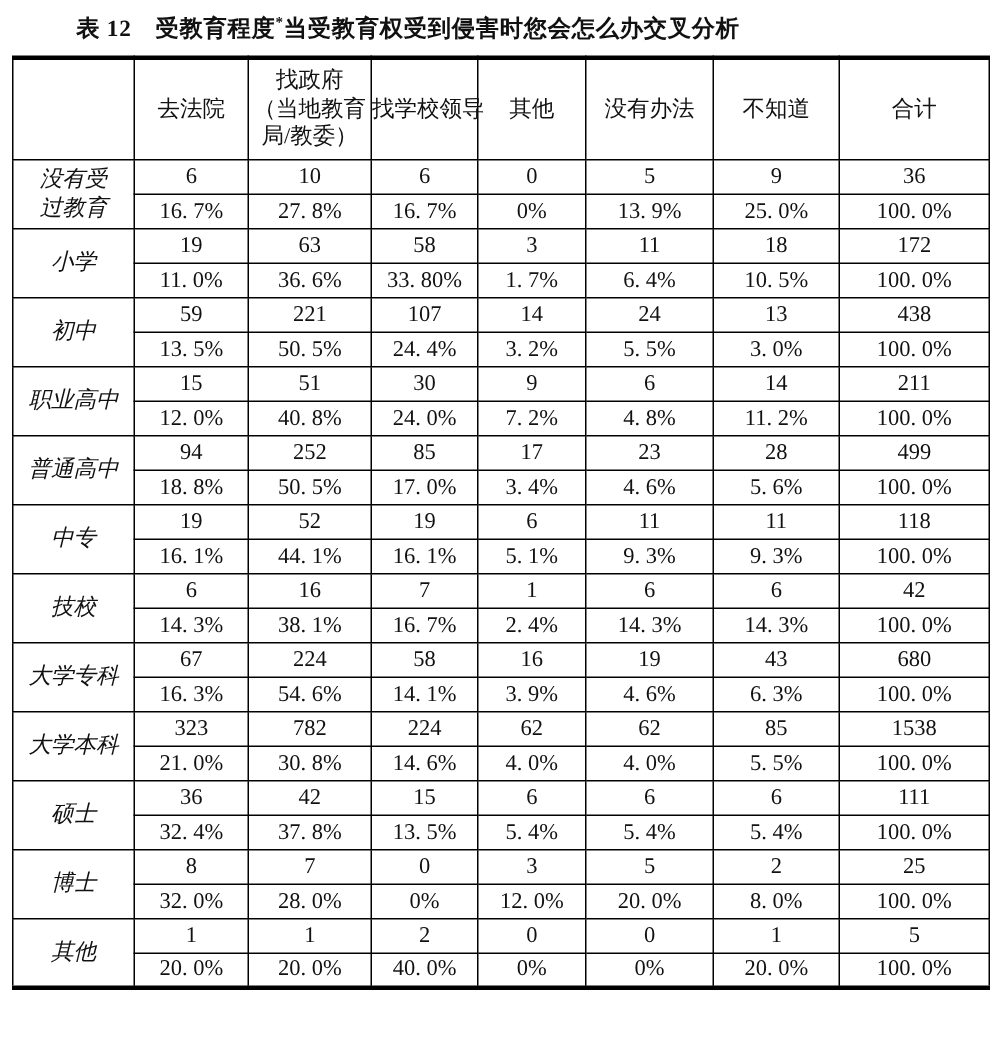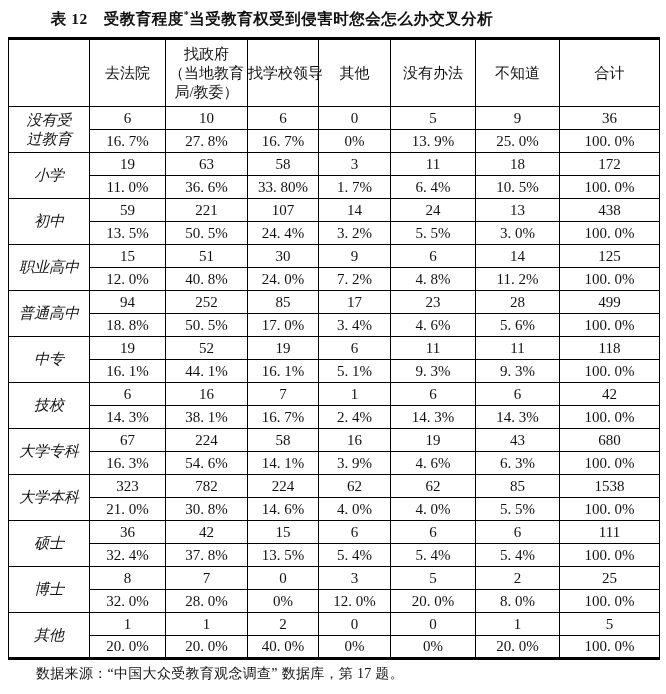--- a/index.html
+++ b/index.html
@@ -168,21 +168,21 @@
           <td class="pct-cell">100. 0%</td>
         </tr>
         <tr>
           <td rowspan="2" class="label-cell">职业高中</td>
           <td class="num-cell">15</td>
           <td class="num-cell">51</td>
           <td class="num-cell">30</td>
           <td class="num-cell">9</td>
           <td class="num-cell">6</td>
           <td class="num-cell">14</td>
-          <td class="num-cell">125</td>
+          <td class="num-cell">211</td>
         </tr>
         <tr>
           <td class="pct-cell">12. 0%</td>
           <td class="pct-cell">40. 8%</td>
           <td class="pct-cell">24. 0%</td>
           <td class="pct-cell">7. 2%</td>
           <td class="pct-cell">4. 8%</td>
           <td class="pct-cell">11. 2%</td>
           <td class="pct-cell">100. 0%</td>
         </tr>
@@ -334,15 +334,14 @@
           <td class="pct-cell">20. 0%</td>
           <td class="pct-cell">40. 0%</td>
           <td class="pct-cell">0%</td>
           <td class="pct-cell">0%</td>
           <td class="pct-cell">20. 0%</td>
           <td class="pct-cell">100. 0%</td>
         </tr>
       </tbody>
   </table>
 
-  <div class="source-note">数据来源：“中国大众受教育观念调查” 数据库，第 17 题。</div>
 
 </div>
 
 </body></html>

